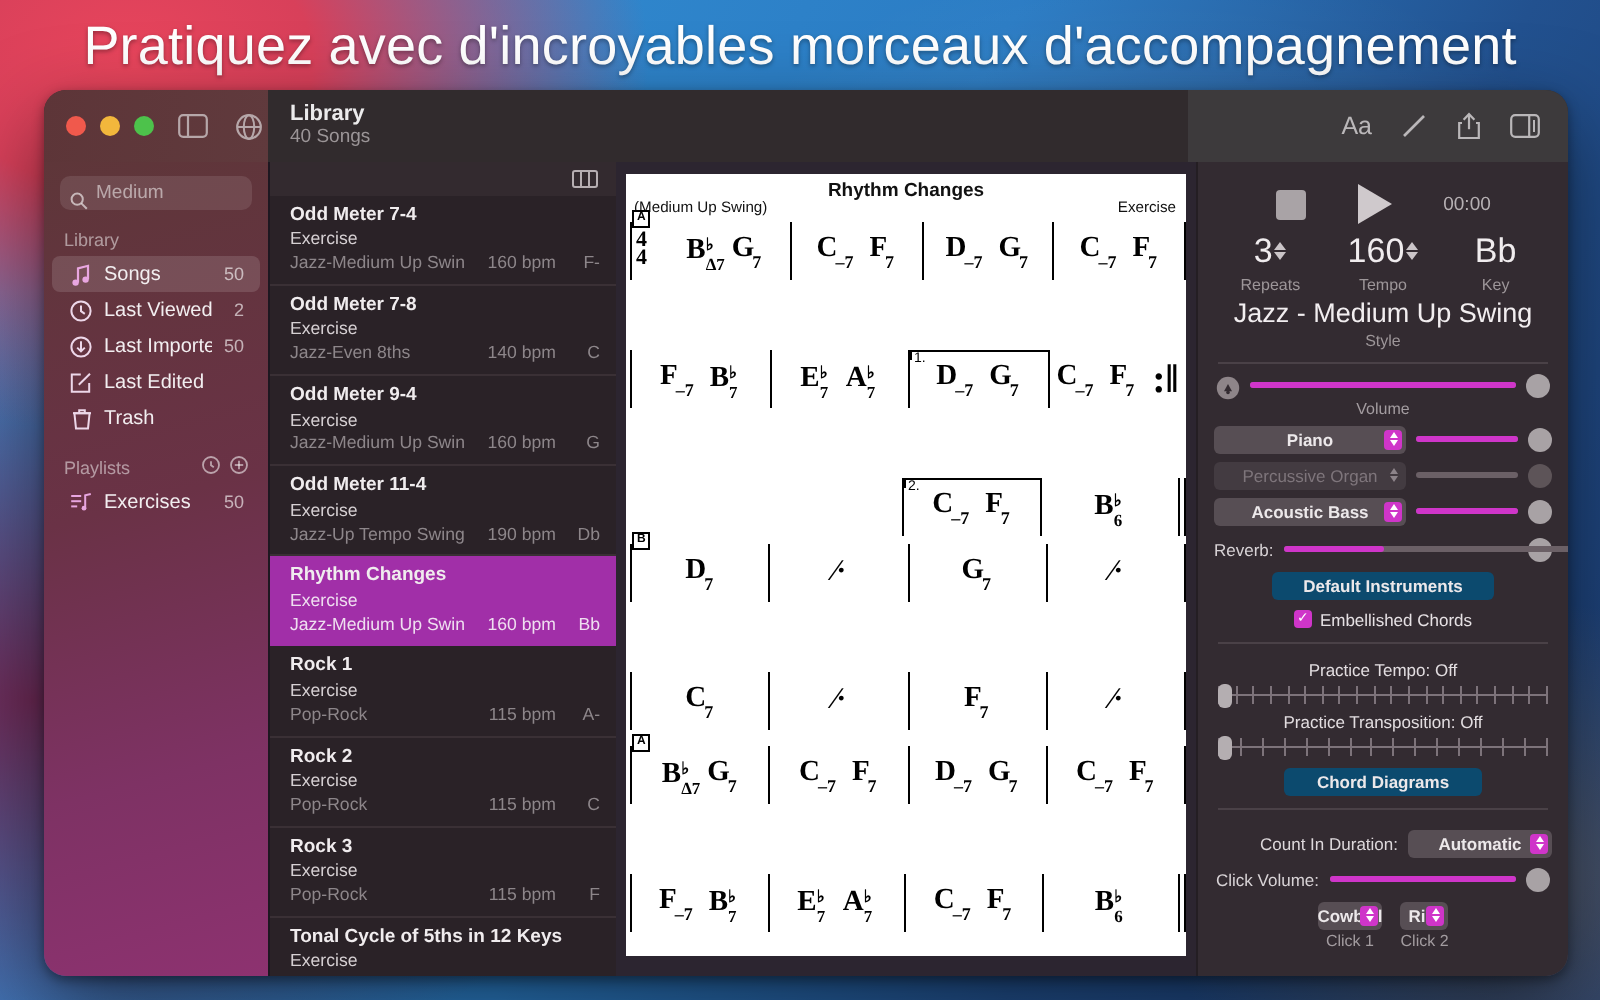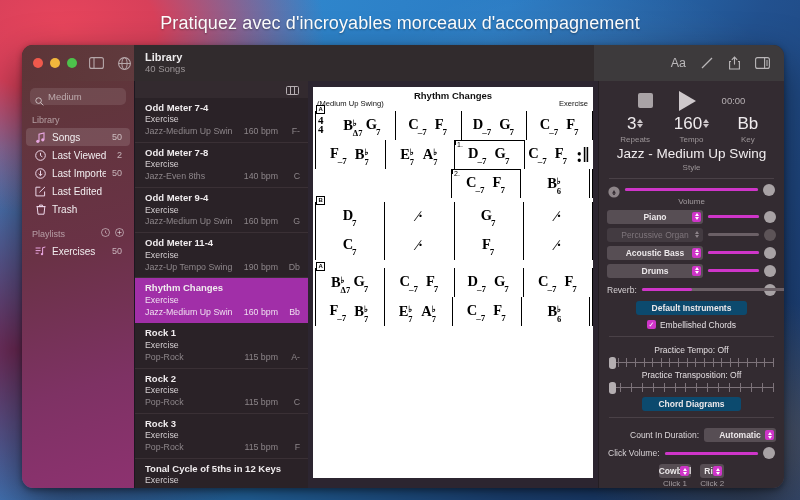--- a/index.html
+++ b/index.html
@@ -27,21 +27,21 @@
   }
 
   
   #banner {
     position: absolute; top: 0; left: 0; width: 800px; height: 46px;
     display: flex; align-items: center; justify-content: center;
     z-index: 5;
   }
   #banner .txt {
     color: #ffffff;
-    font-size: 18px;
+    font-size: 27px;
     letter-spacing: 0.1px;
     text-shadow: 0 1px 2px rgba(0,0,0,0.35);
     white-space: nowrap;
   }
 
   
   #window {
     position: absolute;
     left: 22px; top: 45px;
     width: 762px; height: 443px;
@@ -170,21 +170,21 @@
     font-size: 9.5px; font-weight: bold; color: #111; padding-top: 3px;
   }
   .sh-tempo {
     position: absolute; left: 4px; top: 12px;
     font-family: "Liberation Sans", sans-serif; font-size: 7.6px; color: #111;
   }
   .sh-exercise {
     position: absolute; right: 5px; top: 12px;
     font-family: "Liberation Sans", sans-serif; font-size: 7.6px; color: #111;
   }
-  .system { position: relative; display: flex; padding-left: 2px; }
+  .system { position: relative; display: flex; padding-left: 2px; margin-top: 35px; }
   .sysmark {
     position: absolute; left: 3px; top: -6px;
     border: 1.2px solid #000; font-size: 6px; line-height: 7px;
     padding: 0 1.5px; font-family: "Liberation Sans", sans-serif;
     font-weight: bold; background: #fff; z-index: 3;
   }
   .meter {
     position: absolute; left: 5px; top: 5px;
     font-size: 11px; font-weight: bold; line-height: 9px; text-align: center; z-index: 2;
   }
@@ -809,33 +809,20 @@
               <i class="u"></i>
               <i class="d"></i>
             </span>
         </span>
         <span class="itrack">
             <span class="fill" style="width:100%;position:absolute;left:0;top:0;bottom:0;background:#cf35c9;border-radius:2px;"></span>
           </span>
         <span class="knob"></span>
       </div>
 
-      <div class="instrow">
-        <span class="popup">
-          <span class="ptxt">Drums</span>
-          <span class="pchev">
-              <i class="u"></i>
-              <i class="d"></i>
-            </span>
-        </span>
-        <span class="itrack">
-            <span class="fill" style="width:100%;position:absolute;left:0;top:0;bottom:0;background:#cf35c9;border-radius:2px;"></span>
-          </span>
-        <span class="knob"></span>
-      </div>
 
       <div class="reverbrow">
         <span class="rvlbl">Reverb:</span>
         <span class="track" style="position:relative">
             <span class="fill" style="width:26%"></span>
           </span>
         <span class="knob" style="margin-left:-44%"></span>
       </div>
 
       <div class="centerbtn">

